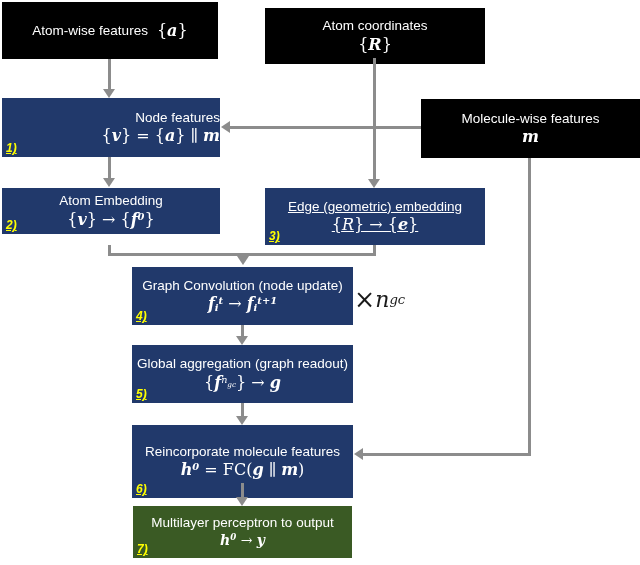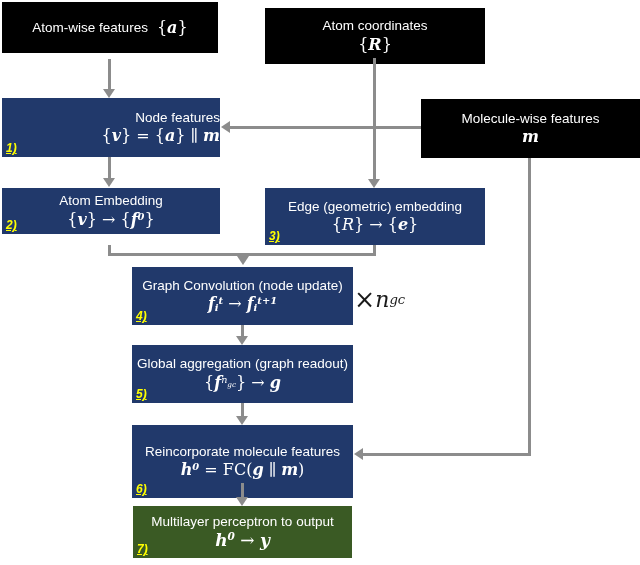--- a/index.html
+++ b/index.html
@@ -49,21 +49,21 @@
     position:absolute; left:354px; top:283px; height:32px;
     display:flex; align-items:center; color:#1A1A1A;
     font-family:"DejaVu Serif","DejaVu Sans",serif; font-size:22px;
   }
 </style>
 </head>
 <body>
 
 <div id="figure">
 
-  <div class="box input row" style="left:2px; top:2px; width:216px; height:51px;gap:9px;">
+  <div class="box input row" style="left:2px; top:2px; width:216px; height:57px;gap:9px;">
     <span class="lbl">Atom-wise features</span>
     <span class="eq"><span class="eq-t">{</span><span class="eq-v">a</span><span class="eq-t">}</span></span>
   </div>
 
   <div class="box input" style="left:265px; top:8px; width:220px; height:56px;">
     <span class="lbl">Atom coordinates</span>
     <span class="eq"><span class="eq-t">{</span><span class="eq-v">R</span><span class="eq-t">}</span></span>
   </div>
 
   <div class="box input" style="left:421px; top:99px; width:219px; height:59px;">
@@ -76,21 +76,21 @@
     <span class="eq"><span class="eq-t">{</span><span class="eq-v">v</span><span class="eq-t">} = {</span><span class="eq-v">a</span><span class="eq-t">} ∥ </span><span class="eq-v">m</span></span>
     <span class="step">1)</span>
   </div>
 
   <div class="box proc" style="left:2px; top:188px; width:218px; height:46px;">
     <span class="lbl">Atom Embedding</span>
     <span class="eq"><span class="eq-t">{</span><span class="eq-v">v</span><span class="eq-t">} → {</span><span class="eq-v">f</span><span class="eq-sup">0</span><span class="eq-t">}</span></span>
     <span class="step">2)</span>
   </div>
 
-  <div class="box proc" style="left:265px; top:188px; width:220px; height:57px;">
+  <div class="box proc" style="left:265px; top:188px; width:220px; height:57px;text-decoration:underline;">
     <span class="lbl">Edge (geometric) embedding</span>
     <span class="eq"><span class="eq-t">{</span><span class="eq-i">R</span><span class="eq-t">} → {</span><span class="eq-v">e</span><span class="eq-t">}</span></span>
     <span class="step">3)</span>
   </div>
 
   <div class="box proc" style="left:132px; top:267px; width:221px; height:58px;">
     <span class="lbl">Graph Convolution (node update)</span>
     <span class="eq"><span class="eq-v">f</span><span class="eq-sub">i</span><span class="eq-sup">t</span><span class="eq-t"> → </span><span class="eq-v">f</span><span class="eq-sub">i</span><span class="eq-sup">t+1</span></span>
     <span class="step">4)</span>
   </div>
@@ -102,21 +102,21 @@
   </div>
 
   <div class="box proc" style="left:132px; top:425px; width:221px; height:73px;">
     <span class="lbl">Reincorporate molecule features</span>
     <span class="eq"><span class="eq-v">h</span><span class="eq-sup">0</span><span class="eq-t"> = FC(</span><span class="eq-v">g</span><span class="eq-t"> ∥ </span><span class="eq-v">m</span><span class="eq-t">)</span></span>
     <span class="step">6)</span>
   </div>
 
   <div class="box output" style="left:133px; top:506px; width:219px; height:52px;text-align:right;">
     <span class="lbl">Multilayer perceptron to output</span>
-    <span class="eq" style="font-size:17px;"><span class="eq-v">h</span><span class="eq-sup">0</span><span class="eq-t"> → </span><span class="eq-v">y</span></span>
+    <span class="eq" style="font-size:14px;"><span class="eq-v">h</span><span class="eq-sup">0</span><span class="eq-t"> → </span><span class="eq-v">y</span></span>
     <span class="step">7)</span>
   </div>
 
   <div id="annotation">
       <span class="eq-x">× </span>
       <span class="eq-i">n</span>
       <span class="eq-subn">gc</span>
     </div>
 
   <div class="line" style="left:108px; top:59px; width:3px; height:31px;"></div>

